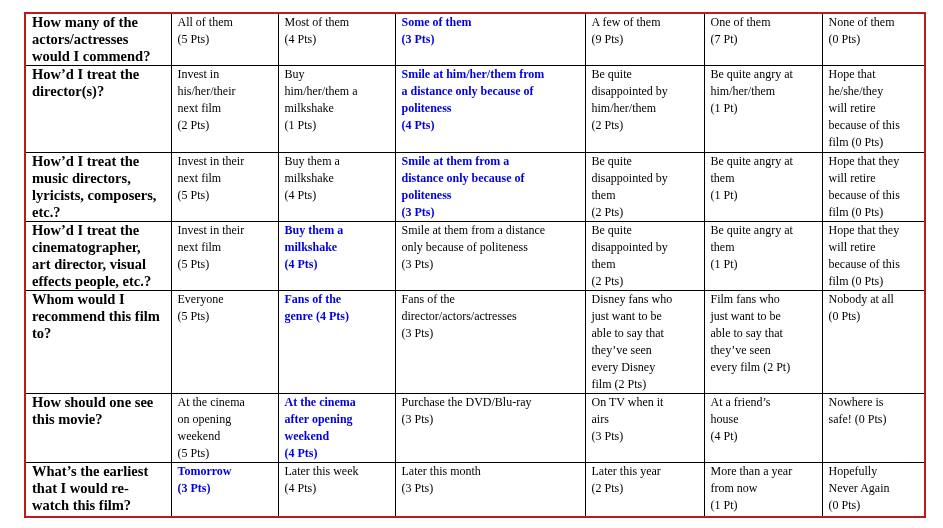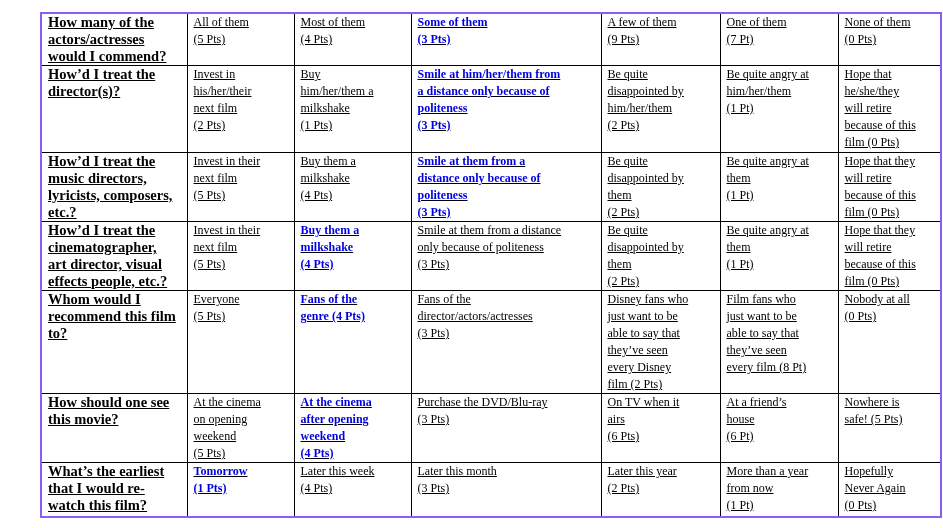--- a/index.html
+++ b/index.html
@@ -7,23 +7,22 @@
     padding: 0;
     background: #ffffff;
     width: 943px;
     height: 528px;
     font-family: "Liberation Serif", serif;
     color: #000000;
   }
   table.rubric {
     border-collapse: collapse;
     table-layout: fixed;
-    margin: 12px 0 0 40px;
-    border: 2px solid #8b5cf6;
-    text-decoration: underline;
+    margin: 12px 0 0 24px;
+    border: 2px solid #b91c1c;
   }
   .rubric th, .rubric td {
     border: 1px solid #000000;
     vertical-align: top;
     text-align: left;
     padding: 0 3px 0 6px;
     font-size: 12px;
     line-height: 17px;
     white-space: pre-line;
     overflow: hidden;
@@ -90,21 +89,21 @@
 his/her/their
 next film
 (2 Pts)</td>
       <td>Buy
 him/her/them a
 milkshake
 (1 Pts)</td>
       <td class="hl">Smile at him/her/them from
 a distance only because of
 politeness
-(3 Pts)</td>
+(4 Pts)</td>
       <td>Be quite
 disappointed by
 him/her/them
 (2 Pts)</td>
       <td>Be quite angry at
 him/her/them
 (1 Pt)</td>
       <td>Hope that
 he/she/they
 will retire
@@ -178,52 +177,52 @@
       <td>Disney fans who
 just want to be
 able to say that
 they’ve seen
 every Disney
 film (2 Pts)</td>
       <td>Film fans who
 just want to be
 able to say that
 they’ve seen
-every film (8 Pt)</td>
+every film (2 Pt)</td>
       <td>Nobody at all
 (0 Pts)</td>
     </tr>
     <tr>
       <th class="qcell">How should one see
 this movie?</th>
       <td>At the cinema
 on opening
 weekend
 (5 Pts)</td>
       <td class="hl">At the cinema
 after opening
 weekend
 (4 Pts)</td>
       <td>Purchase the DVD/Blu-ray
 (3 Pts)</td>
       <td>On TV when it
 airs
-(6 Pts)</td>
+(3 Pts)</td>
       <td>At a friend’s
 house
-(6 Pt)</td>
+(4 Pt)</td>
       <td>Nowhere is
-safe! (5 Pts)</td>
+safe! (0 Pts)</td>
     </tr>
     <tr>
       <th class="qcell">What’s the earliest
 that I would re-
 watch this film?</th>
       <td class="hl">Tomorrow
-(1 Pts)</td>
+(3 Pts)</td>
       <td>Later this week
 (4 Pts)</td>
       <td>Later this month
 (3 Pts)</td>
       <td>Later this year
 (2 Pts)</td>
       <td>More than a year
 from now
 (1 Pt)</td>
       <td>Hopefully

